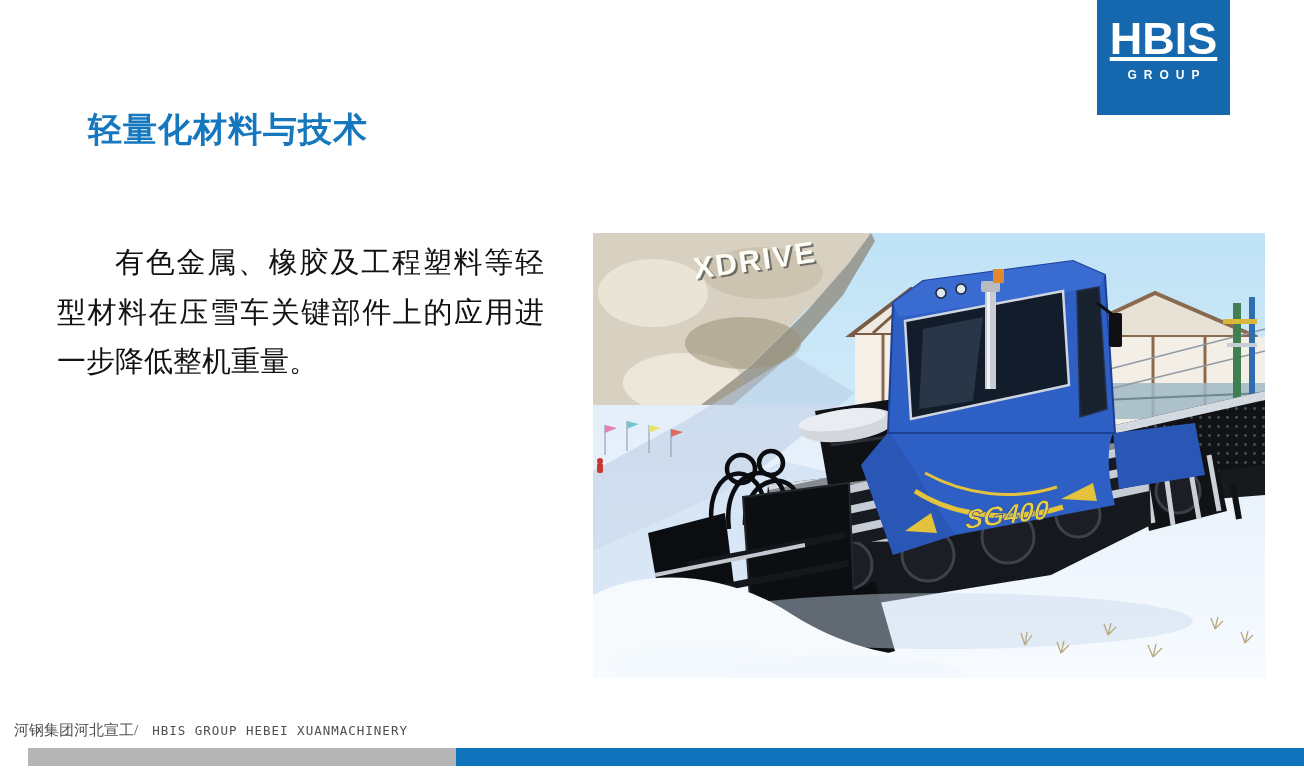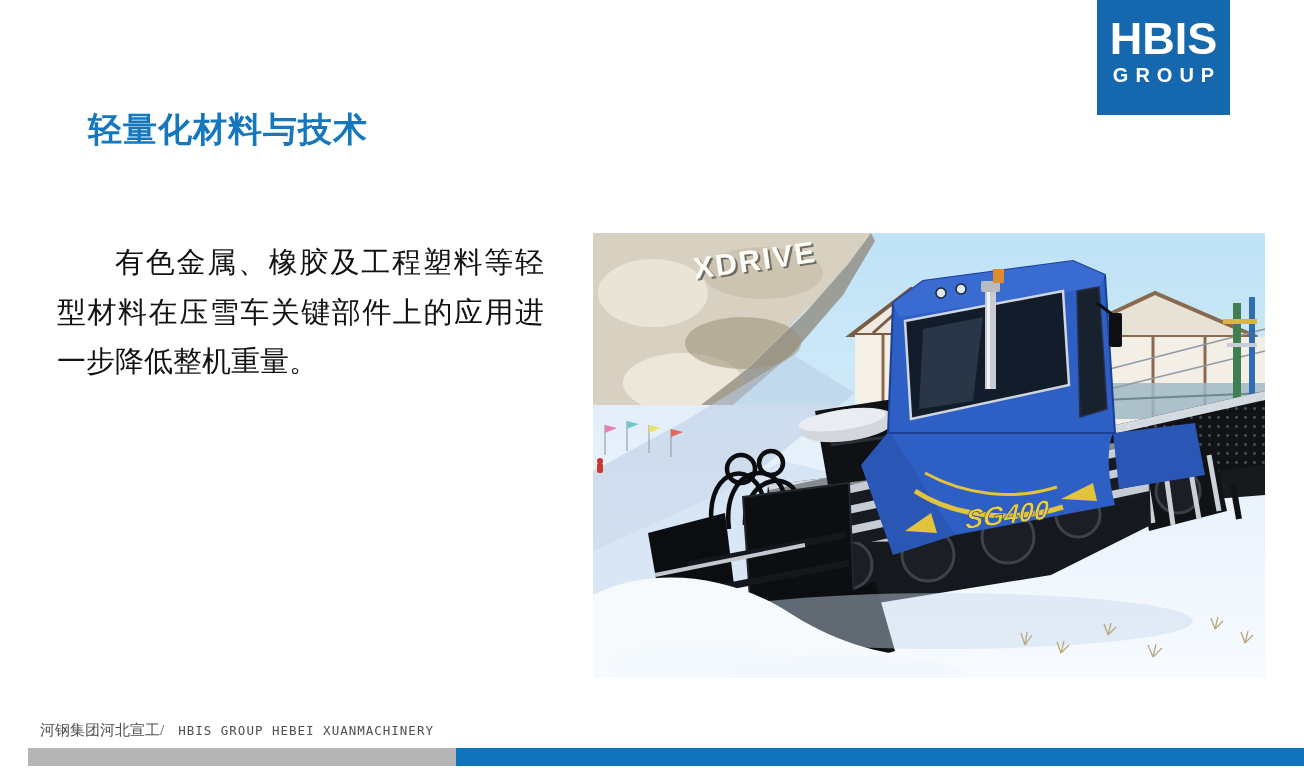--- a/index.html
+++ b/index.html
@@ -3,38 +3,38 @@
 <meta charset="utf-8">
 <style>
   html,body{margin:0;padding:0;}
   body{width:1304px;height:776px;background:#ffffff;overflow:hidden;
        font-family:"Liberation Sans",sans-serif;}
   .slide{position:relative;width:1304px;height:776px;background:#ffffff;}
 
   
   .logo{position:absolute;left:1097px;top:0;width:133px;height:115px;
         background:#1568AE;color:#ffffff;text-align:center;}
-  .logo .l1{margin-top:16px;font-size:45px;font-weight:800;letter-spacing:0px;line-height:46px;}
-  .logo .l2{margin-top:4px;font-size:20px;font-weight:700;letter-spacing:7px;margin-left:7px;line-height:18px;}
+  .logo .l1{margin-top:16px;font-size:45px;font-weight:800;letter-spacing:0px;line-height:46px;text-decoration:underline;}
+  .logo .l2{margin-top:4px;font-size:12px;font-weight:700;letter-spacing:7px;margin-left:7px;line-height:18px;}
 
   
   .title{position:absolute;left:75px;top:107px;font-size:34px;font-weight:700;
          color:#1577BE;letter-spacing:1px;white-space:nowrap;margin-left:13px;}
 
   
   .bodytext{position:absolute;left:57px;top:218px;width:487px;
             font-size:29px;line-height:49.5px;color:#121212;text-align:justify;margin-top:20px;}
   .bodytext p{margin:0;text-indent:2em;}
 
   
   .photo{position:absolute;left:593px;top:233px;width:672px;height:445px;overflow:hidden;}
   .photo svg{display:block;}
 
   
-  .footer-line{position:absolute;left:40px;top:721px;color:#4f4f4f;white-space:nowrap;}
+  .footer-line{position:absolute;left:14px;top:721px;color:#4f4f4f;white-space:nowrap;}
   .footer-line .cn{font-family:"Liberation Serif",serif;font-size:15px;}
   .footer-line .en{font-family:"DejaVu Sans Mono","Liberation Mono",monospace;
                    font-size:12.5px;letter-spacing:1px;margin-left:14px;}
 
   .bar-gray{position:absolute;left:28px;top:748px;width:428px;height:18px;background:#B5B5B5;}
   .bar-blue{position:absolute;left:456px;top:748px;width:848px;height:18px;background:#0F74BB;}
 </style>
 </head>
 <body>
 

